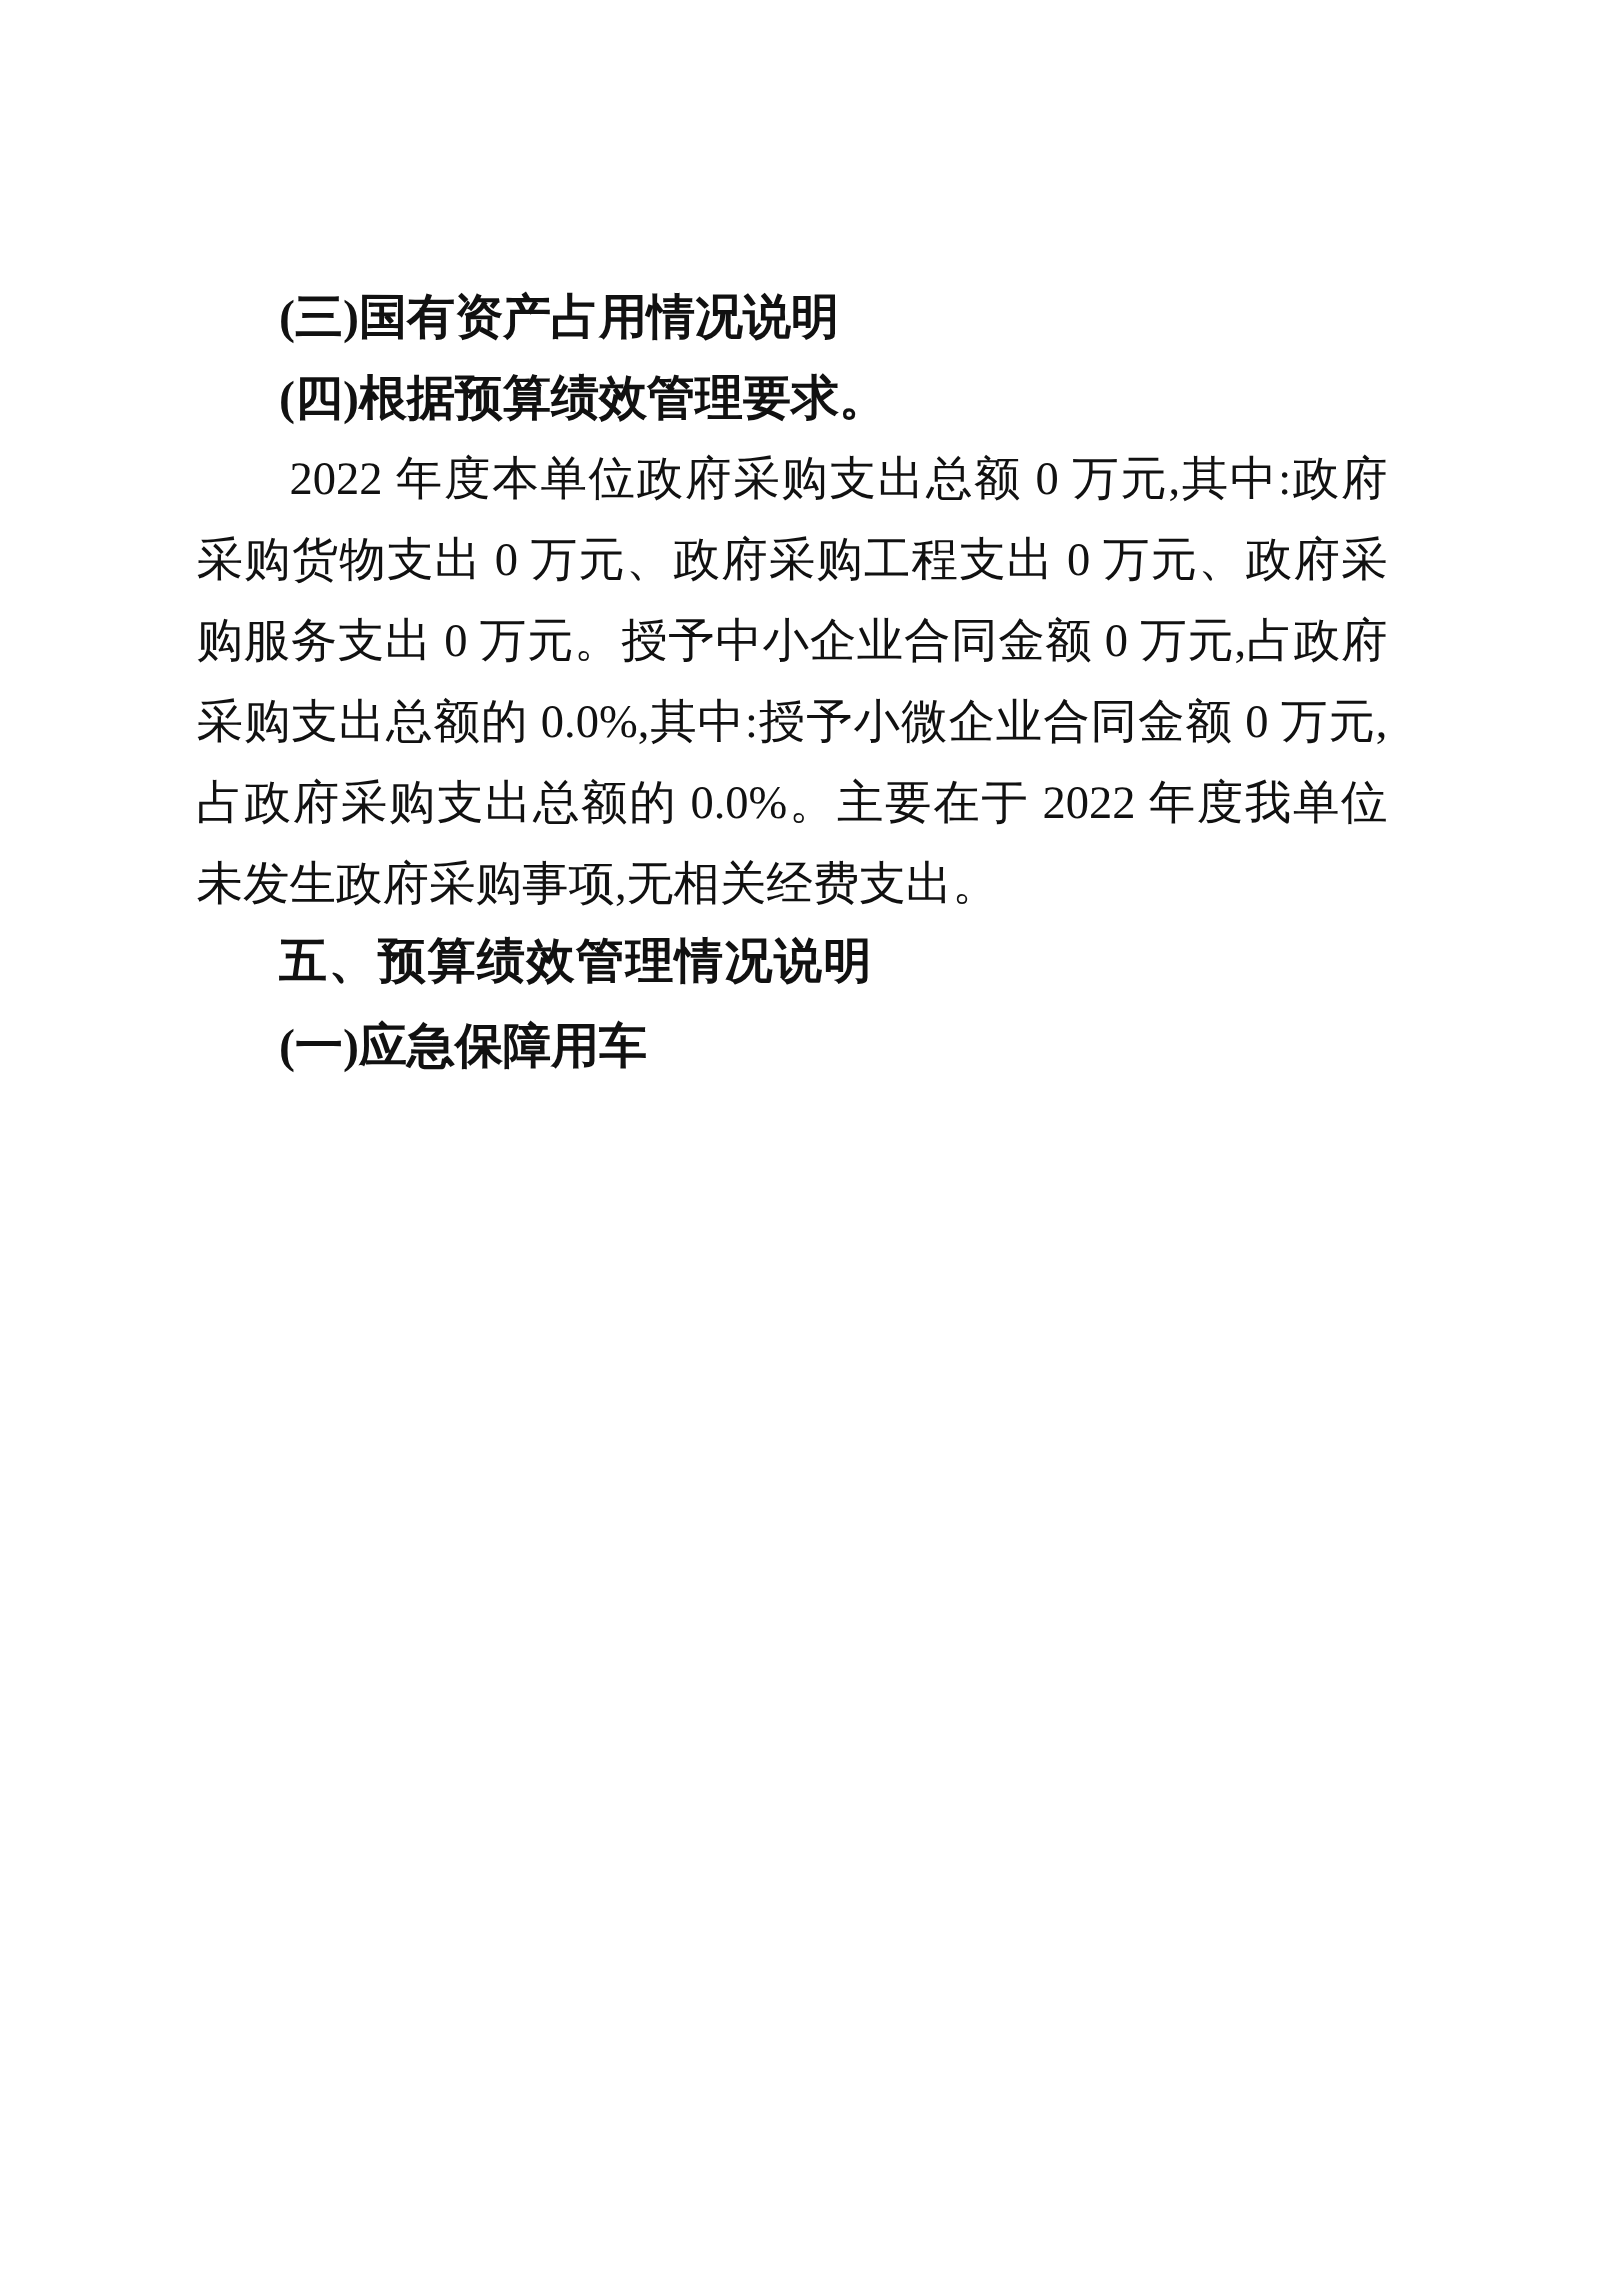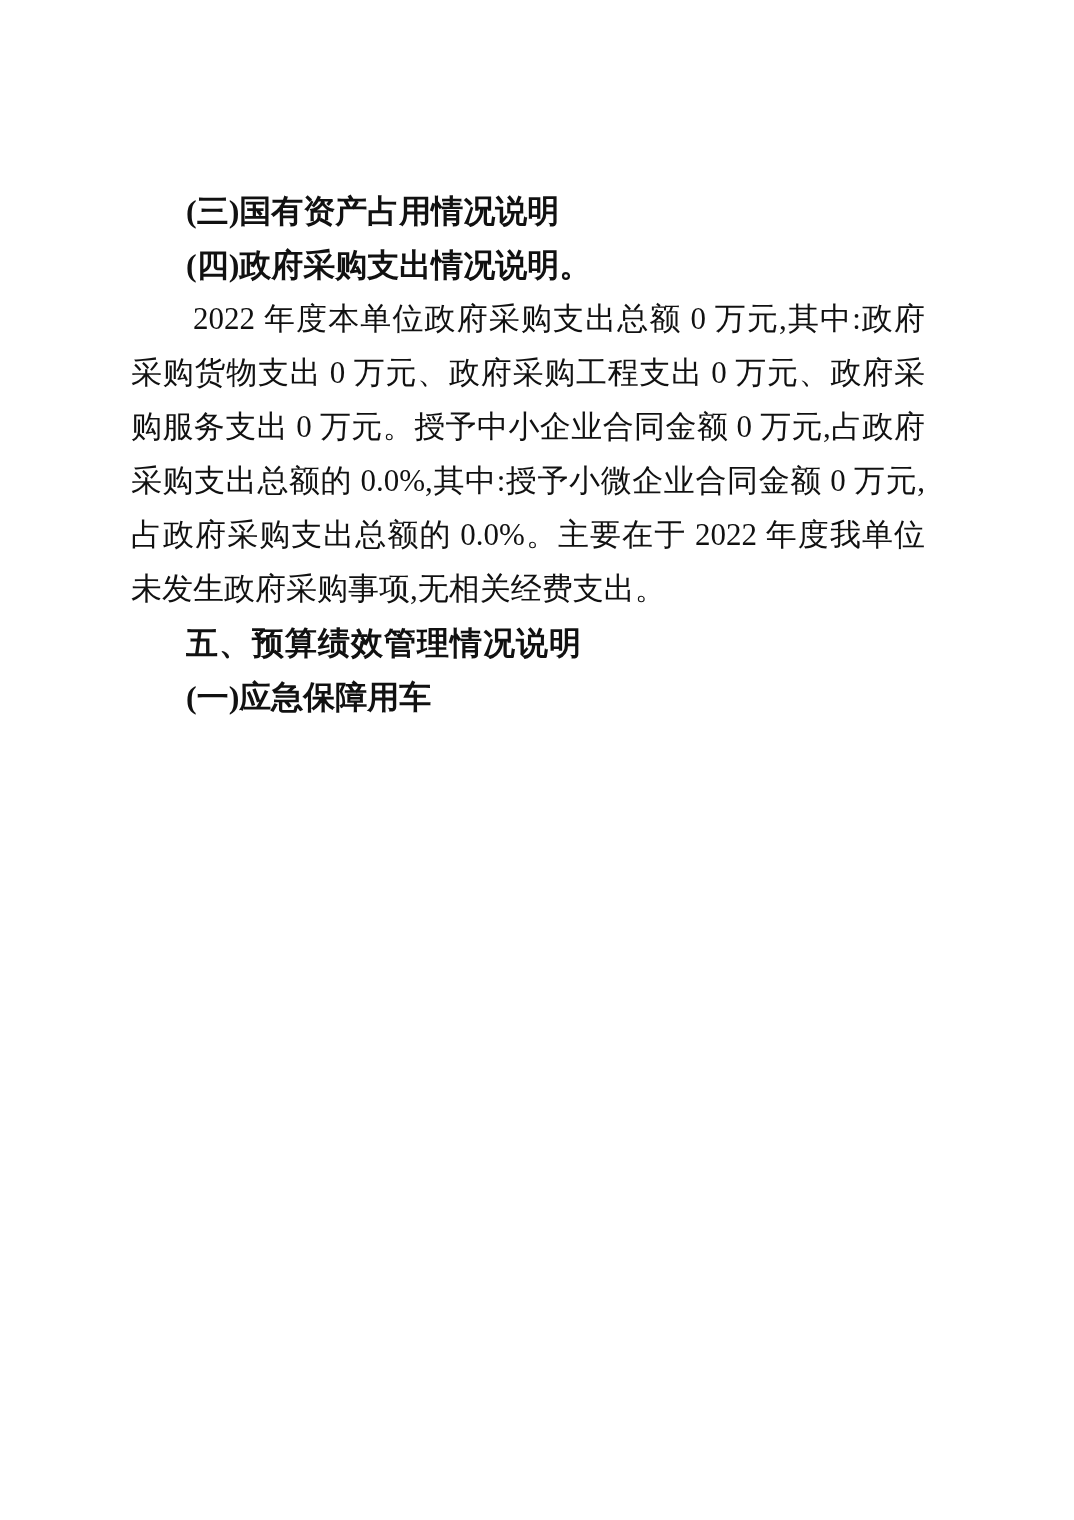--- a/index.html
+++ b/index.html
@@ -30,37 +30,37 @@
     text-indent: 2em;
   }
   .heading-kaiti {
     font-family: "Liberation Serif", "DejaVu Serif", serif;
     font-size: 32px;
     font-weight: 600;
     text-align: left;
     text-indent: 1.72em;
   }
   .heading-heiti {
-    font-family: Liberation Serif, serif;
+    font-family: Liberation Mono, monospace;
     font-size: 32px;
     font-weight: 700;
     text-align: left;
     text-indent: 1.72em;
     letter-spacing: 1px;
   }
 </style>
 </head>
 <body>
 
 <div class="page">
 
   <div class="block heading-kaiti">(三)国有资产占用情况说明</div>
 
 
-  <div class="block heading-kaiti">(四)政府采购支出情况说明。</div>
+  <div class="block heading-kaiti">(四)根据预算绩效管理要求。</div>
 
   <p class="block para">2022 年度本单位政府采购支出总额 0 万元,其中:政府采购货物支出 0 万元、政府采购工程支出 0 万元、政府采购服务支出 0 万元。授予中小企业合同金额 0 万元,占政府采购支出总额的 0.0%,其中:授予小微企业合同金额 0 万元,占政府采购支出总额的 0.0%。主要在于 2022 年度我单位未发生政府采购事项,无相关经费支出。</p>
 
   <div class="block heading-heiti">五、预算绩效管理情况说明</div>
 
   <div class="block heading-kaiti">(一)应急保障用车</div>
 
 
 </div>
 

